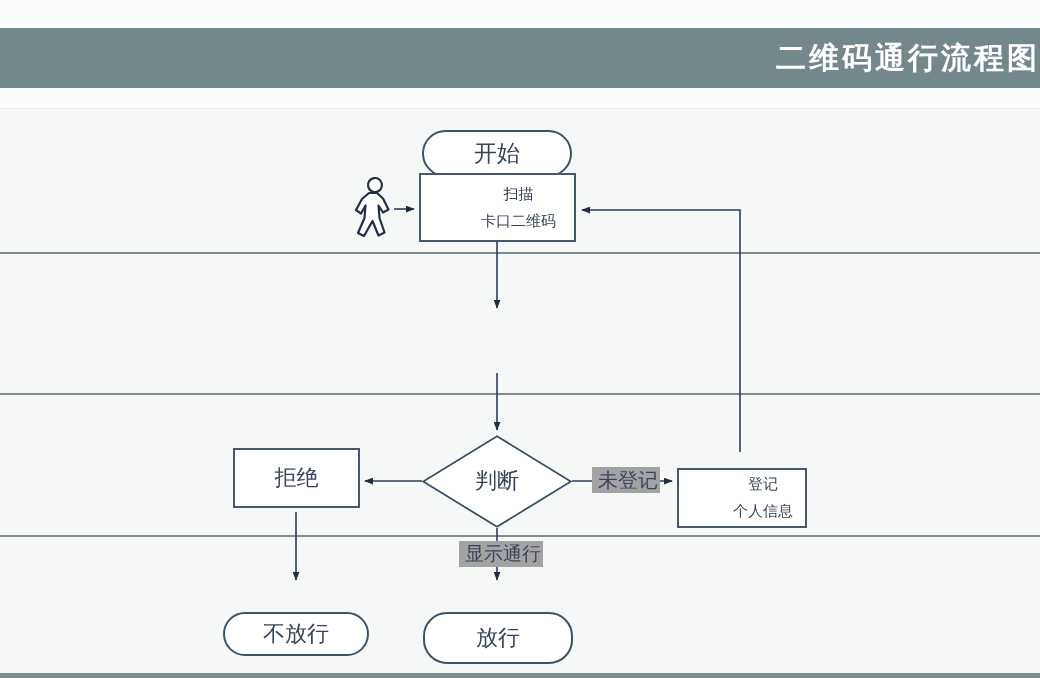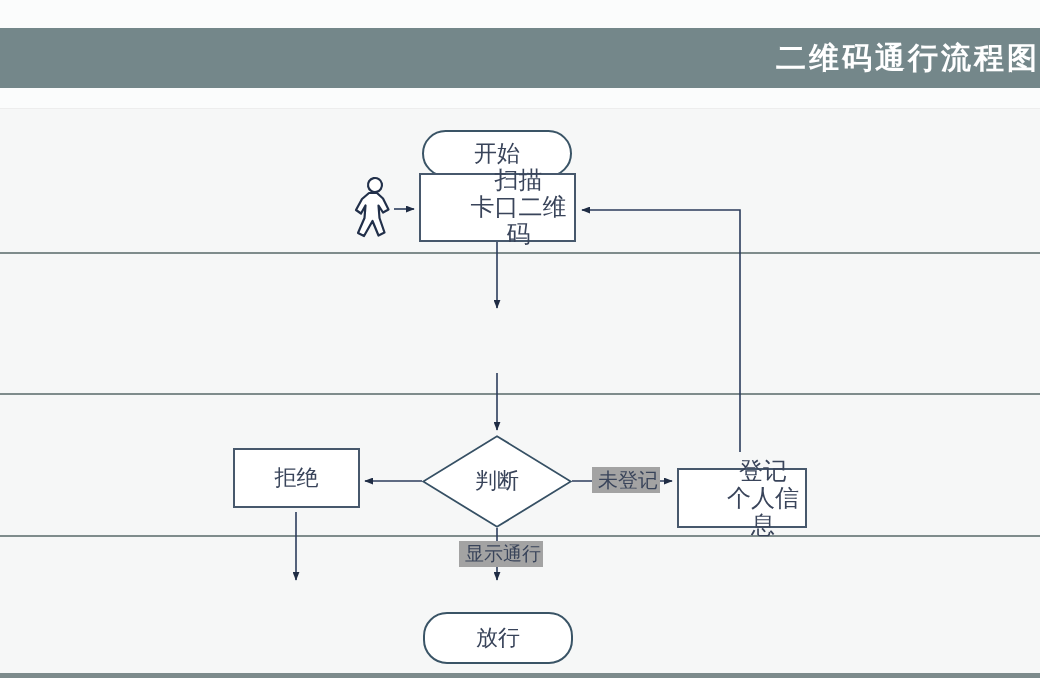--- a/index.html
+++ b/index.html
@@ -21,21 +21,21 @@
 
   .edges{position:absolute;left:0;top:0;width:1040px;height:678px;pointer-events:none;}
 
   .node{
     position:absolute;box-sizing:border-box;background:#ffffff;
     display:flex;flex-direction:column;align-items:center;justify-content:center;
     text-align:center;font-size:23px;line-height:1.2;color:#39445a;
   }
   .rect{border:2px solid #47586c;}
   .terminal{border:2px solid #3a5466;border-radius:24px;margin-top:27px;}
-  .two-line{font-size:24px;line-height:27px;padding-left:42px;}
+  .two-line{font-size:15px;line-height:27px;padding-left:42px;}
   .diamond{background:transparent;border:none;}
   .diamond .shape{position:absolute;left:0;top:0;width:100%;height:100%;}
   .diamond .node-label{position:relative;z-index:1;}
 
   .actor{position:absolute;left:352px;top:176px;width:42px;height:68px;}
 
   .edge-label{
     position:absolute;background:#a3a3a3;color:#39445a;
     font-size:20px;line-height:24px;text-align:right;z-index:2;padding:1px 2px;
   }
@@ -102,20 +102,23 @@
 
   <div class="node rect" style="left:233px;top:448px;width:127px;height:60px;font-size:22px;">
     <span class="node-label">拒绝</span>
   </div>
 
   <div class="node rect two-line" style="left:677px;top:468px;width:130px;height:60px;">
     <span class="node-label">登记</span>
     <span class="node-label">个人信息</span>
   </div>
 
+  <div class="node terminal" style="left:223px;top:585px;width:146px;height:44px;font-size:22px;">
+    <span class="node-label">不放行</span>
+  </div>
 
   <div class="node terminal" style="left:423px;top:585px;width:150px;height:52px;font-size:22px;">
     <span class="node-label">放行</span>
   </div>
 
   <div class="edge-label" style="left:592px;top:467px;width:64px;">未登记</div>
 
   <div class="edge-label" style="left:459px;top:541px;width:80px;font-size:19px;">显示通行</div>
 
   <div class="bottom-bar"></div>

